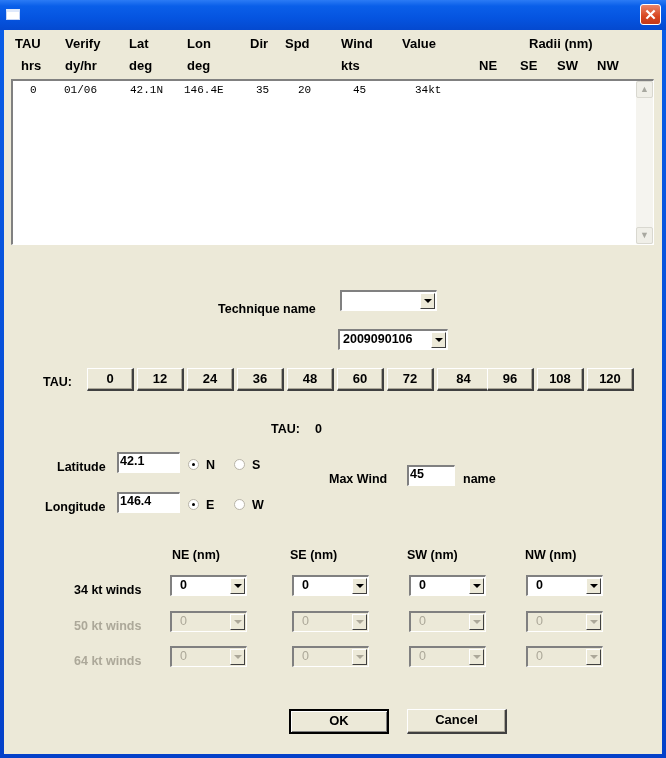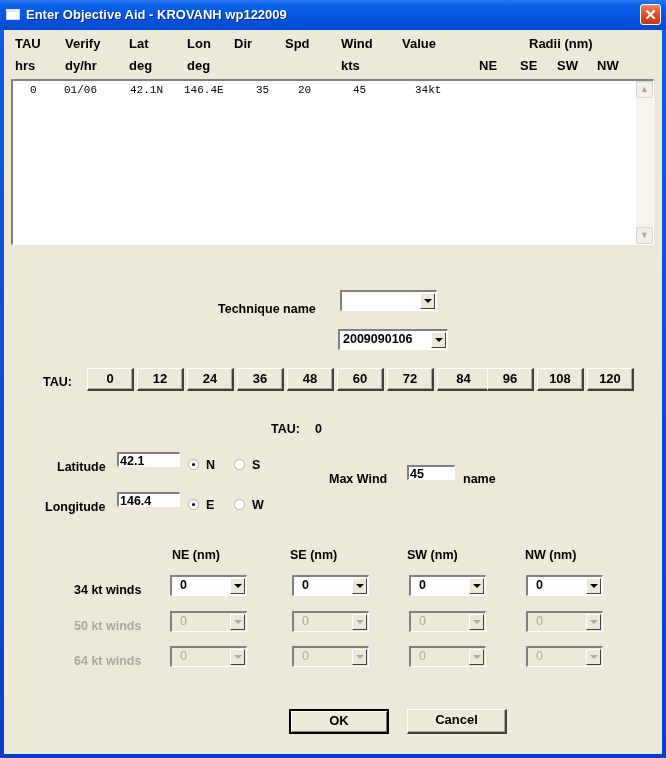--- a/index.html
+++ b/index.html
@@ -29,50 +29,49 @@
   .combo .arrow { position:absolute; right:1px; top:1px; width:15px; height:16px; background:#ece9d8;
                   border-top:1px solid #fff; border-left:1px solid #fff; border-right:1px solid #404040; border-bottom:1px solid #404040; box-sizing:border-box; }
   .combo .arrow:after { content:""; position:absolute; left:3px; top:5px; border-left:4px solid transparent; border-right:4px solid transparent; border-top:4px solid #000; }
   .combo.dis { background:#ece9d8; }
   .combo.dis .val { color:#aca899; font-weight:normal; }
   .combo.dis .arrow:after { border-top-color:#aca899; }
   .btn { position:absolute; height:23px; background:#ece9d8; box-sizing:border-box; text-align:center; font-weight:bold; font-size:13px; line-height:20px;
          border-top:1px solid #fff; border-left:1px solid #fff; border-right:2px solid #404040; border-bottom:2px solid #404040;
          box-shadow: inset -1px -1px 0 #aca899; }
   .btn.default { border:2px solid #000; box-shadow: inset 1px 1px 0 #fff, inset -1px -1px 0 #808080; line-height:19px; }
-  .tbox { position:absolute; height:15px; background:#fff; box-sizing:border-box;
+  .tbox { position:absolute; height:21px; background:#fff; box-sizing:border-box;
           border-top:2px solid #808080; border-left:2px solid #808080; border-right:1px solid #fff; border-bottom:1px solid #fff; }
   .tbox .val { position:absolute; left:1px; top:0px; font-weight:bold; font-size:12.5px; }
   .radio { position:absolute; width:11px; height:11px; border-radius:50%; background:#fff; border:1px solid #b8b4a8; box-sizing:border-box; }
   .radio.on:after { content:""; position:absolute; left:3px; top:3px; width:3px; height:3px; border-radius:50%; background:#000; }
   .rlbl { position:absolute; font-size:12.5px; font-weight:bold; }
 </style>
 </head>
 <body>
 
 <div class="win">
   <div class="titlebar">
     <div class="title-icon"></div>
-    <div class="title-text">Enter Objective Aid - KROVANH wp122009</div>
     <div class="close-btn"><span>✕</span></div>
   </div>
 
   <div class="client">
 
     <div class="hdr" style="left:11px;top:6px">TAU</div>
     <div class="hdr" style="left:61px;top:6px">Verify</div>
     <div class="hdr" style="left:125px;top:6px">Lat</div>
     <div class="hdr" style="left:183px;top:6px">Lon</div>
-    <div class="hdr" style="left:230px;top:6px">Dir</div>
+    <div class="hdr" style="left:246px;top:6px">Dir</div>
     <div class="hdr" style="left:281px;top:6px">Spd</div>
     <div class="hdr" style="left:337px;top:6px">Wind</div>
     <div class="hdr" style="left:398px;top:6px">Value</div>
     <div class="hdr" style="left:525px;top:6px">Radii (nm)</div>
 
-    <div class="hdr" style="left:11px;top:28px">hrs</div>
+    <div class="hdr" style="left:17px;top:28px">hrs</div>
     <div class="hdr" style="left:61px;top:28px">dy/hr</div>
     <div class="hdr" style="left:125px;top:28px">deg</div>
     <div class="hdr" style="left:183px;top:28px">deg</div>
     <div class="hdr" style="left:337px;top:28px">kts</div>
     <div class="hdr" style="left:475px;top:28px">NE</div>
     <div class="hdr" style="left:516px;top:28px">SE</div>
     <div class="hdr" style="left:553px;top:28px">SW</div>
     <div class="hdr" style="left:593px;top:28px">NW</div>
 
     <div class="listbox">

